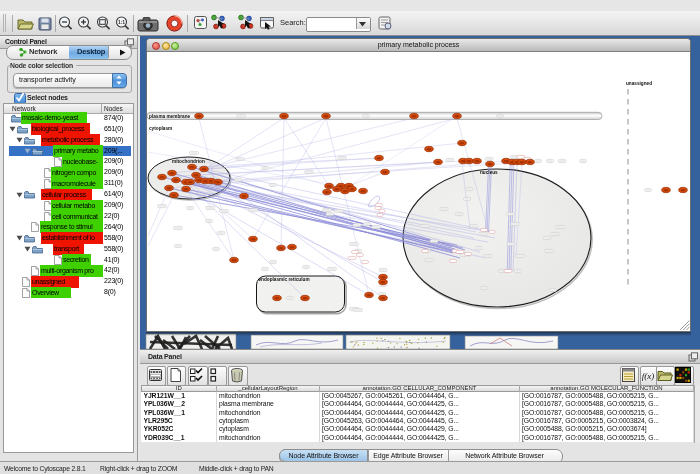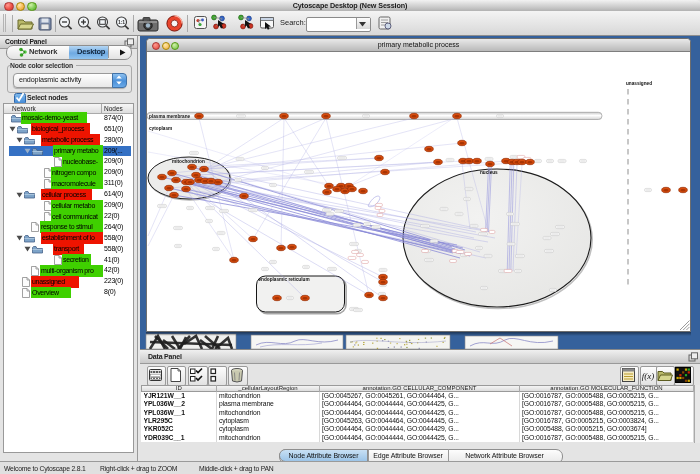--- a/index.html
+++ b/index.html
@@ -1,24 +1,18 @@
 <!DOCTYPE html>
 <html><head><meta charset="utf-8"><style>
 *{margin:0;padding:0;box-sizing:content-box}
 body{width:700px;height:474px;font-family:"Liberation Sans",sans-serif;background:#fff;overflow:hidden}
 #root{position:relative;width:700px;height:474px;overflow:hidden;background:#e6e6e6}
 .abs{position:absolute}
 </style></head><body>
 <div id="root">
-<div class="abs" style="left:0;top:0;width:700px;height:10.5px;background:linear-gradient(#f2f2f2,#cdcdcd 60%,#b2b2b2);border-bottom:1px solid #787878;border-radius:4px 4px 0 0">
-<div class="abs" style="left:4.2px;top:1.8px;width:7.5px;height:7.5px;border-radius:50%;background:radial-gradient(circle at 35% 30%,#ff9990,#ec4d42 60%,#c93b32);border:0.5px solid #a33"></div>
-<div class="abs" style="left:15.5px;top:1.8px;width:7.5px;height:7.5px;border-radius:50%;background:radial-gradient(circle at 35% 30%,#ffe9a8,#f6b44e 60%,#d29a3a);border:0.5px solid #a80"></div>
-<div class="abs" style="left:27px;top:1.8px;width:7.5px;height:7.5px;border-radius:50%;background:radial-gradient(circle at 35% 30%,#d2f0a8,#79c94e 60%,#5aa53a);border:0.5px solid #591"></div>
-<div class="abs" style="left:0;top:0;width:700px;height:11px;text-align:center;font-size:7.2px;font-weight:bold;color:#1a1a1a;line-height:11px;letter-spacing:-0.1px">Cytoscape Desktop (New Session)</div>
-</div>
 <div class="abs" style="left:0;top:11px;width:700px;height:24px;background:linear-gradient(#f4f4f4,#d8d8d8);border-bottom:1px solid #8e8e8e"></div>
 <div class="abs" style="left:2.5px;top:14px;width:1px;height:18px;background:#b4b4b4"></div>
 <div class="abs" style="left:4.5px;top:14px;width:1px;height:18px;background:#b4b4b4"></div>
 <div class="abs" style="left:12px;top:15px;width:1px;height:17px;background:#aaa"></div>
 <div class="abs" style="left:55px;top:15px;width:1px;height:17px;background:#aaa"></div>
 <div class="abs" style="left:133px;top:15px;width:1px;height:17px;background:#aaa"></div>
 <div class="abs" style="left:187px;top:15px;width:1px;height:17px;background:#aaa"></div>
 <svg style="position:absolute;left:16px;top:15px" width="18" height="17" viewBox="0 0 18 17">
       <path d="M2 5 L7 5 L9 7 L16 7 L16 14 L2 14 Z" fill="#b9b96a" stroke="#6b6b2d" stroke-width="1"></path>
       <path d="M2 14 L4.5 9 L17.5 9 L15 14 Z" fill="#d6d68e" stroke="#6b6b2d" stroke-width="1"></path>
@@ -125,21 +119,21 @@
     </svg>
 <div class="abs" style="left:29px;top:45px;width:40px;height:13px;font-size:7.5px;font-weight:bold;color:#333;line-height:13.5px;letter-spacing:-0.2px">Network</div>
 <div class="abs" style="left:77px;top:45px;width:31px;height:13px;font-size:7.5px;font-weight:bold;color:#10253c;line-height:13.5px;letter-spacing:-0.2px">Desktop</div>
 <div class="abs" style="left:108px;top:45px;width:22px;height:13px;border-left:1px solid #9a9a9a"></div>
 <svg class="abs" style="left:119px;top:48.5px" width="7" height="7" viewBox="0 0 7 7">
       <path d="M1 0.5 L6.5 3.5 L1 6.5 Z" fill="#111"></path>
     </svg>
 <div class="abs" style="left:7px;top:65px;width:123px;height:26px;border:1px solid #aaa;border-radius:3px"></div>
 <div class="abs" style="left:10px;top:61px;width:66px;height:9px;background:#e4e4e4;font-size:6.8px;font-weight:bold;color:#333;line-height:9px;letter-spacing:-0.2px">Node color selection</div>
 <div class="abs" style="left:13px;top:72.5px;width:111px;height:13px;background:linear-gradient(#ffffff,#e8e8e8);border:1px solid #999;border-radius:4px;box-shadow:0 1px 1px rgba(0,0,0,0.25)"></div>
-<div class="abs" style="left:19px;top:72.5px;width:92px;height:13px;font-size:7.2px;color:#111;line-height:14px;letter-spacing:-0.1px">endoplasmic activity</div>
+<div class="abs" style="left:19px;top:72.5px;width:92px;height:13px;font-size:7.2px;color:#111;line-height:14px;letter-spacing:-0.1px">transporter activity</div>
 <div class="abs" style="left:112px;top:72.5px;width:13px;height:13px;background:linear-gradient(#8cc0f0,#4a8fd8 55%,#6aaae8);border:1px solid #4072a8;border-radius:0 4px 4px 0;margin-left:0"></div>
 <svg class="abs" style="left:115px;top:74.5px" width="8" height="10" viewBox="0 0 8 10">
       <path d="M4 0.5 L6.8 3.6 L1.2 3.6 Z" fill="#fff"></path>
       <path d="M4 9.5 L6.8 6.4 L1.2 6.4 Z" fill="#fff"></path>
     </svg>
 <div class="abs" style="left:14px;top:92.5px;width:10px;height:10px;background:linear-gradient(#7db8ec,#3f86d4);border:1px solid #2f66a8;border-radius:2.5px"></div>
 <svg class="abs" style="left:14px;top:90.5px" width="13" height="13" viewBox="0 0 13 13">
       <path d="M2.5 6.5 L5 9.5 L9.5 2" fill="none" stroke="#fff" stroke-width="1.8"></path>
     </svg>
 <div class="abs" style="left:27px;top:92px;width:70px;height:11px;font-size:7px;font-weight:bold;color:#222;line-height:11px;letter-spacing:-0.2px">Select nodes</div>

